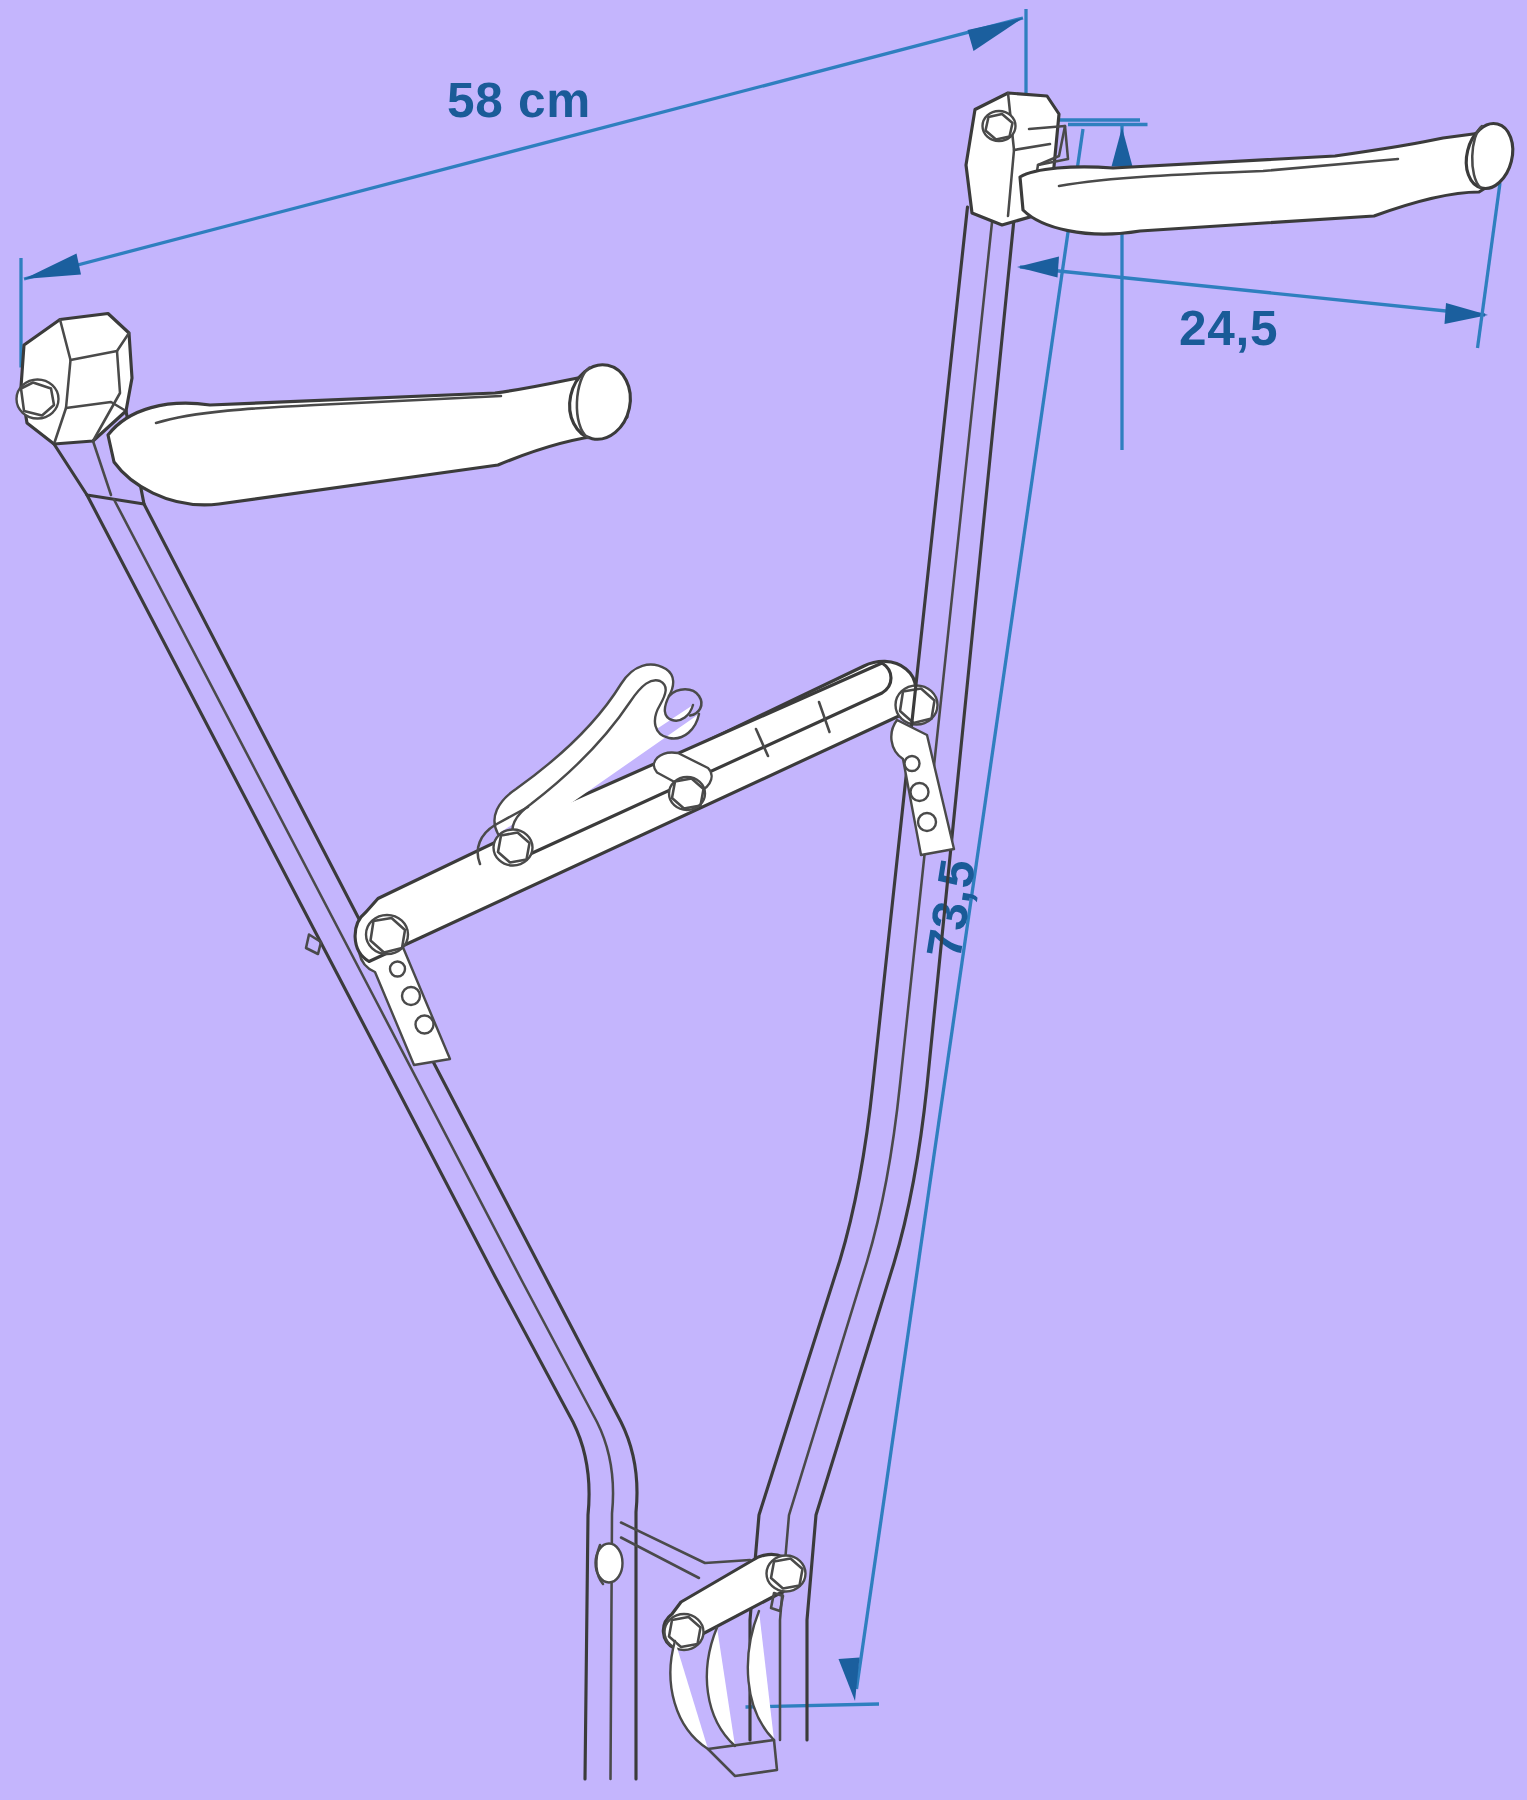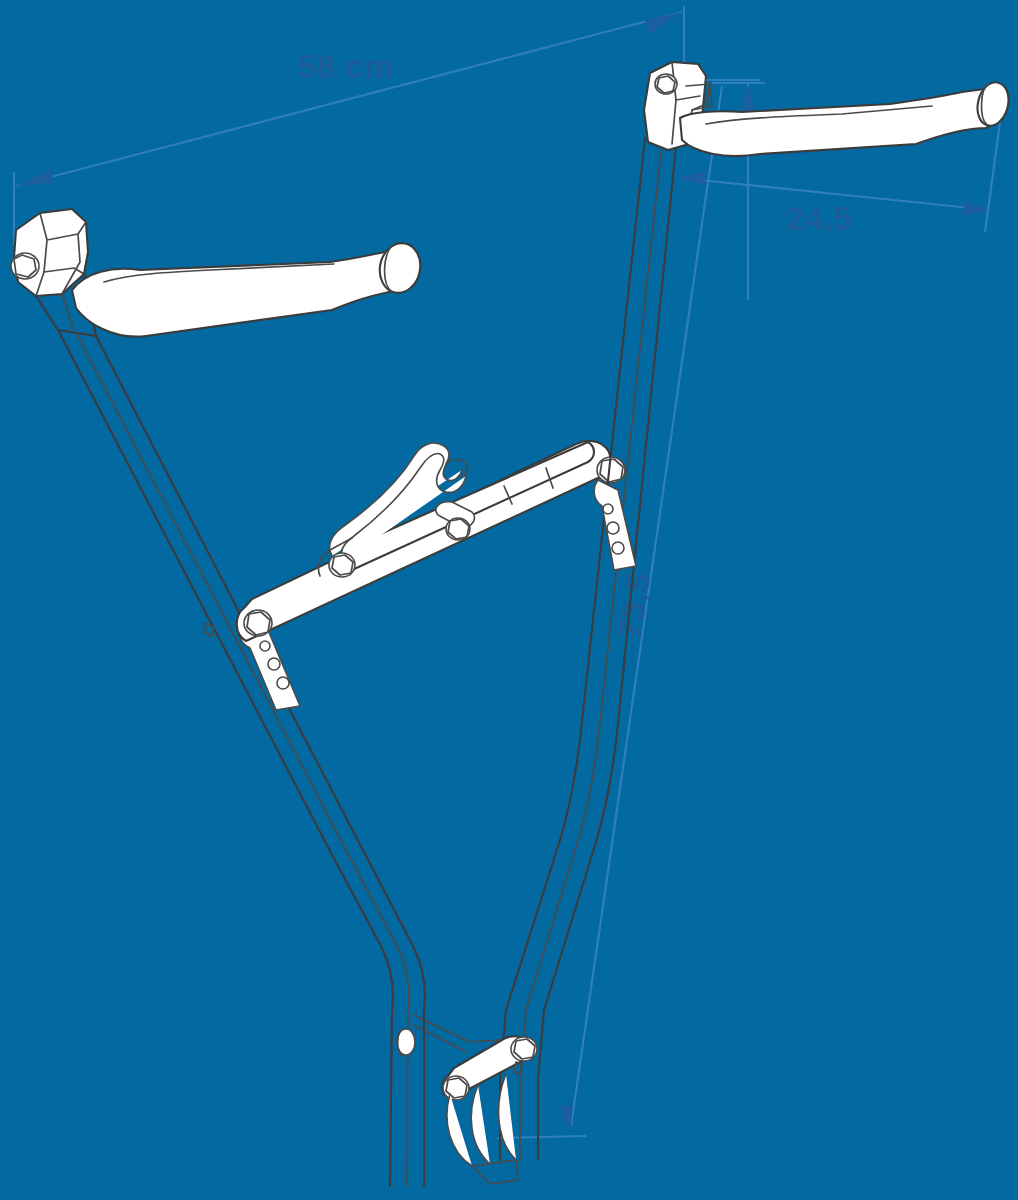--- a/index.html
+++ b/index.html
@@ -11,21 +11,21 @@
   body {
     width: 1018px;
     height: 1200px;
     overflow: hidden;
     font-family: "Liberation Sans", sans-serif;
   }
   #drawing-root {
     position: relative;
     width: 1018px;
     height: 1200px;
-    background: #0369a1;
+    background: #c4b5fd;
   }
   #tech-svg {
     position: absolute;
     left: 0;
     top: 0;
     width: 1018px;
     height: 1200px;
     display: block;
   }
   .part-line {

